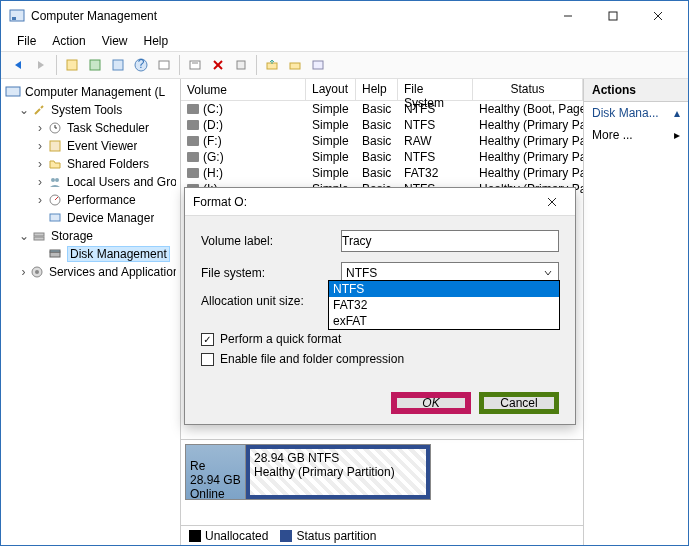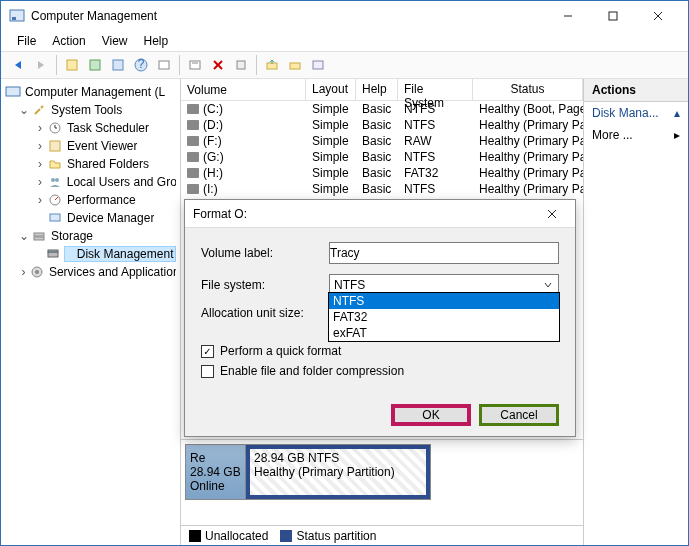--- a/index.html
+++ b/index.html
@@ -13,65 +13,65 @@
 .menubar .menu { padding: 2px 8px; }
 .toolbar { height: 28px; display: flex; align-items: center; padding: 0 6px; gap: 1px; border-top: 1px solid #e0e0e0; border-bottom: 1px solid #e0e0e0; background: #fafafa; }
 .toolbar .tbtn { width: 22px; height: 22px; display: flex; align-items: center; justify-content: center; border: 1px solid transparent; }
 .toolbar .sep { width: 1px; height: 20px; background: #ccc; margin: 0 3px; }
 .mainarea { display: flex; height: calc(100% - 78px); }
 .treepane { width: 180px; border-right: 1px solid #ccc; padding: 4px 2px; overflow: hidden; background: #fff; }
 .treenode { display: flex; align-items: center; padding: 1px 2px; white-space: nowrap; }
 .treenode .exp { width: 14px; text-align: center; color: #555; cursor: pointer; }
 .treenode .ticon { width: 16px; height: 16px; margin-right: 4px; display: flex; align-items: center; justify-content: center; }
 .treenode .tlabel { white-space: nowrap; overflow: hidden; text-overflow: clip; }
-.treenode.selected .tlabel { background: #cce8ff; border: 1px solid #99d1ff; padding: 0 12px; }
+.treenode.selected .tlabel { background: #cce8ff; border: 1px solid #99d1ff; padding: 0 2px; }
 .indent1 { padding-left: 14px; }
 .indent2 { padding-left: 30px; }
 .centerpane { flex: 1; display: flex; flex-direction: column; border-right: 1px solid #ccc; overflow: hidden; }
 .volumelist { flex: 1; overflow: hidden; border-bottom: 1px solid #ccc; }
 .volheader { display: flex; background: #fff; border-bottom: 1px solid #e0e0e0; height: 22px; }
 .volheader .col { border-right: 1px solid #e0e0e0; padding: 3px 6px; background: #fff; }
 .volrow { display: flex; height: 16px; align-items: center; }
 .volrow .col { padding: 0 6px; white-space: nowrap; overflow: hidden; }
 .col-vol { width: 125px; display: flex; align-items: center; gap: 4px; }
 .col-layout { width: 50px; }
 .col-type { width: 42px; }
 .col-fs { width: 75px; }
 .col-status { flex: 1; text-align: center; }
 .diskicon { width: 12px; height: 10px; background: #888; display: inline-block; border-radius: 1px; }
 .graphpane { height: 85px; padding: 4px; display: flex; gap: 6px; overflow: hidden; background: #fff; }
 .diskblock { display: flex; border: 1px solid #888; height: 56px; }
-.diskhdr { width: 60px; background: linear-gradient(#9bb8d3,#7da3c7); border-right: 1px solid #888; padding: 6px 4px; font-size: 11px; color: #000; }
+.diskhdr { width: 60px; background: linear-gradient(#9bb8d3,#7da3c7); border-right: 1px solid #888; padding: 14px 4px; font-size: 11px; color: #000; }
 .partblock { width: 184px; border: 4px solid #2e4d8f; background: repeating-linear-gradient(45deg,#eee,#eee 4px,#fff 4px,#fff 8px); padding: 2px 4px; font-size: 11px; color: #000; }
 .legend { height: 20px; border-top: 1px solid #ccc; padding: 2px 8px; display: flex; align-items: center; gap: 12px; font-size: 11px; }
 .legend .sw { width: 12px; height: 12px; display: inline-block; margin-right: 4px; vertical-align: middle; }
 .actionspane { width: 104px; background: #fff; }
 .actionspane .hdr { background: #f0f0f0; padding: 4px 8px; font-weight: bold; border-bottom: 1px solid #ccc; }
 .actionspane .item { padding: 4px 8px; display: flex; justify-content: space-between; align-items: center; }
 .actionspane .item.blue { color: #1a4b8c; }
 
-.dialog { position: absolute; left: 183px; top: 198px; width: 392px; height: 238px; background: #f0f0f0; border: 1px solid #888; box-shadow: 0 4px 12px rgba(0,0,0,.25); }
+.dialog { position: absolute; left: 183px; top: 186px; width: 392px; height: 238px; background: #f0f0f0; border: 1px solid #888; box-shadow: 0 4px 12px rgba(0,0,0,.25); }
 .dialog .dtitle { height: 28px; background: #fff; display: flex; align-items: center; padding: 0 8px; border-bottom: 1px solid #ddd; }
 .dialog .dtitle .t { flex: 1; }
 .dialog .dclose { width: 30px; height: 22px; display: flex; align-items: center; justify-content: center; }
 .dialog .dbody { padding: 14px 16px; }
-.drow { display: flex; align-items: center; margin-bottom: 10px; }
+.drow { display: flex; align-items: center; margin-bottom: 10px; gap: 12px; }
 .drow .lbl { width: 128px; }
 .drow .fld { flex: 1; }
 .drow input[type=text] { width: 100%; height: 22px; border: 1px solid #7a7a7a; padding: 0 0; background: #fff; }
 .combo { width: 100%; height: 22px; border: 1px solid #7a7a7a; background: #fff; display: flex; align-items: center; padding: 0 4px; position: relative; }
 .combo .arrow { position: absolute; right: 2px; top: 2px; width: 16px; height: 16px; display: flex; align-items: center; justify-content: center; }
 .dropdown { position: absolute; left: 143px; top: 92px; width: 232px; border: 1px solid #000; background: #fff; z-index: 5; }
 .dropdown .opt { padding: 1px 4px; }
 .dropdown .opt.sel { background: #0078d7; color: #fff; }
 .chkrow { display: flex; align-items: center; margin-bottom: 6px; gap: 6px; }
 .chkbox { width: 13px; height: 13px; border: 1px solid #333; background: #fff; display: flex; align-items: center; justify-content: center; font-size: 10px; }
 .dbtns { display: flex; justify-content: flex-end; gap: 8px; padding: 6px 16px 10px; }
-.dbtn { width: 80px; height: 22px; border: 3px solid #4d7c0f; background: #e1e1e1; display: flex; align-items: center; justify-content: center; }
-.dbtn.default { border: 4px solid #be185d; }
+.dbtn { width: 80px; height: 22px; border: 5px solid #4d7c0f; background: #e1e1e1; display: flex; align-items: center; justify-content: center; }
+.dbtn.default { border: 6px solid #be185d; font-style: italic; }
 svg { display: block; }
 </style>
 </head>
 <body>
 
 <div class="titlebar">
   <span class="appicon">
     <svg width="16" height="16">
         <rect x="1" y="2" width="14" height="11" fill="#dbe8f7" stroke="#4a7bb5"></rect>
         <rect x="3" y="9" width="4" height="3" fill="#4a7bb5"></rect>

